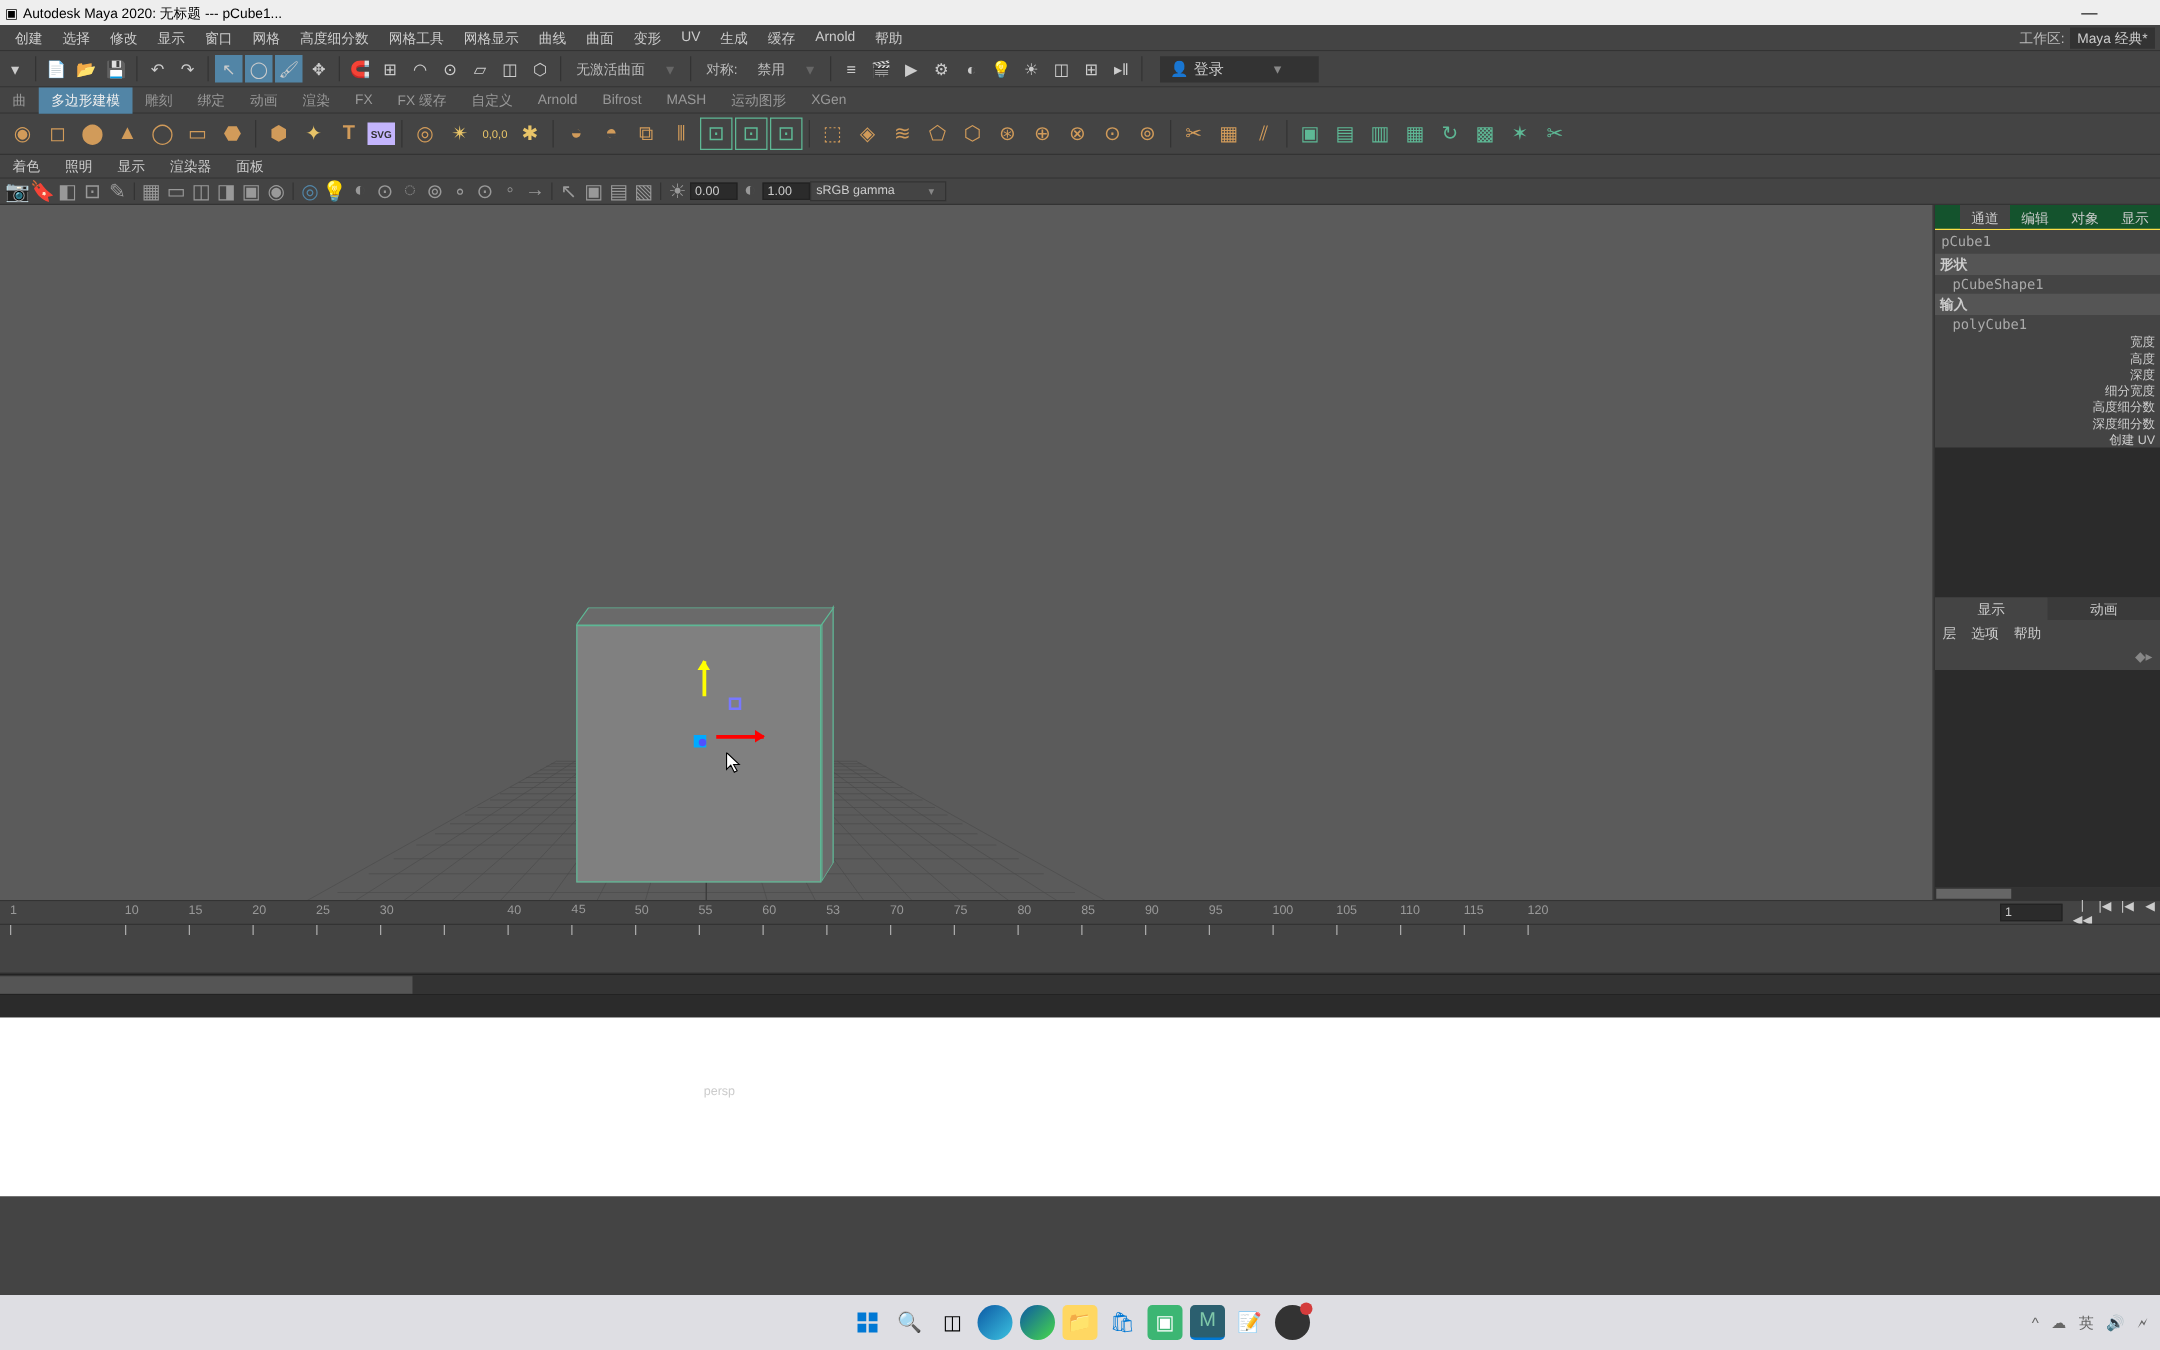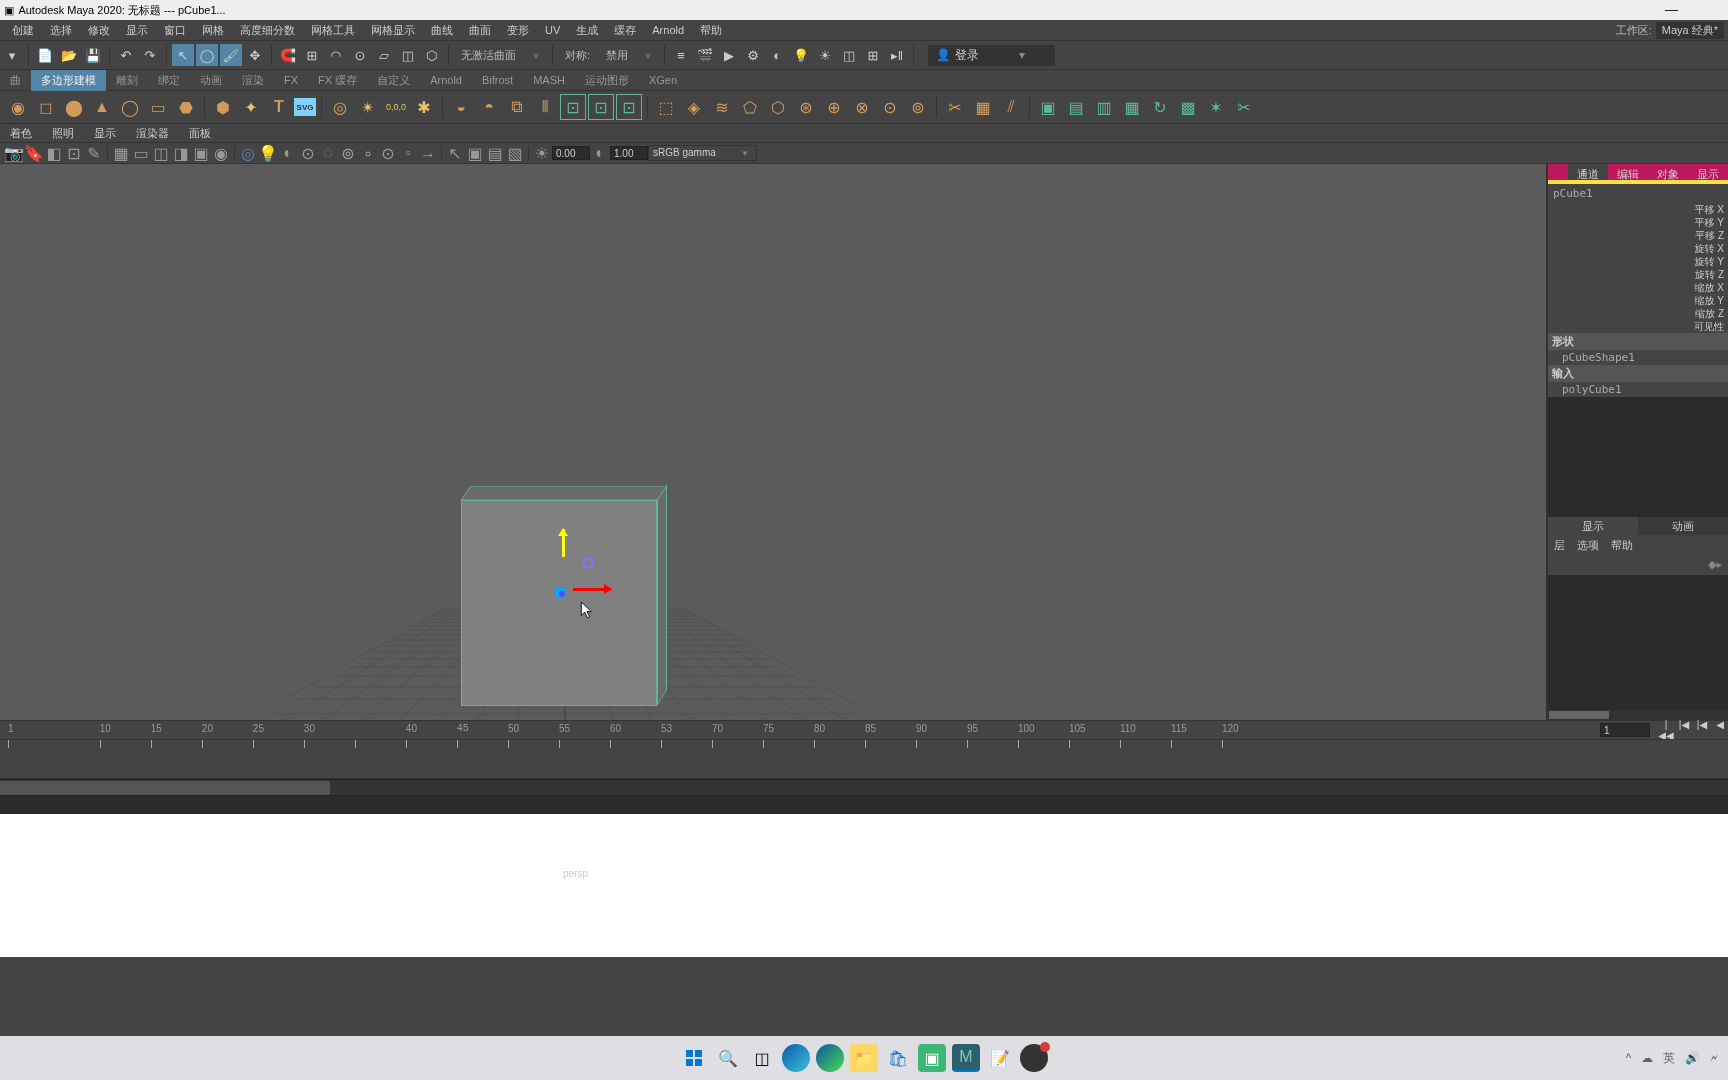--- a/index.html
+++ b/index.html
@@ -60,21 +60,21 @@
     .arrow-x { position: absolute; left: 18px; top: 59px; width: 38px; height: 3px; background: #ff0000; }
     .arrow-x::before { content: ''; position: absolute; right: -6px; top: -4px; border: 5px solid transparent; border-left: 8px solid #ff0000; }
     .handle-blue { position: absolute; left: 28px; top: 29px; width: 10px; height: 10px; border: 2px solid #7878ff; background: none; }
     .handle-cyan { position: absolute; left: 0; top: 59px; width: 10px; height: 10px; background: #00aaff; }
     .center-dot { position: absolute; left: 4px; top: 62px; width: 6px; height: 6px; background: #5050ff; border-radius: 50%; }
     .cursor { position: absolute; left: 580px; top: 438px; color: #fff; font-size: 15px; }
     .persp-label { position: absolute; left: 563px; top: 704px; color: #ccc; font-size: 10px; }
     
     
     .right-panel { width: 181px; background: #444; border-left: 1px solid #333; display: flex; flex-direction: column; }
-    .rpanel-tabs { display: flex; background: #be185d; height: 20px; border-bottom: 4px solid #fde047; padding-left: 20px; }
+    .rpanel-tabs { display: flex; background: #14532d; height: 20px; border-bottom: 1px solid #fde047; padding-left: 20px; }
     .rpanel-tab { flex: 1; text-align: center; color: #ccc; font-size: 11px; padding: 3px 0; cursor: pointer; }
     .rpanel-tab.active { background: #444; }
     .rpanel-objname { color: #aaa; font-size: 11px; padding: 3px 5px; font-family: monospace; }
     .rpanel-attr-list { }
     .rpanel-attr { text-align: right; color: #ccc; font-size: 10px; padding-right: 4px; height: 13px; }
     .rpanel-section { background: #555; color: #ccc; font-size: 11px; padding: 1px 4px; font-weight: bold; }
     .rpanel-subname { color: #aaa; font-size: 11px; padding: 1px 14px; font-family: monospace; }
     .rpanel-dark { background: #2b2b2b; height: 120px; }
     .rpanel-bottom-tabs { display: flex; height: 18px; }
     .rpanel-btab { flex: 1; background: #3a3a3a; color: #ccc; font-size: 11px; text-align: center; padding: 2px 0; }
@@ -210,21 +210,21 @@
   <span class="shelf-icon">◻</span>
   <span class="shelf-icon">⬤</span>
   <span class="shelf-icon">▲</span>
   <span class="shelf-icon">◯</span>
   <span class="shelf-icon">▭</span>
   <span class="shelf-icon">⬣</span>
   <span class="shelf-divider"></span>
   <span class="shelf-icon">⬢</span>
   <span class="shelf-icon yellow">✦</span>
   <span class="shelf-icon" style="color:#d19b5a;font-weight:bold">T</span>
-  <span class="shelf-icon" style="background:#7dd3fc;color:#333;font-size:8px;font-weight:bold;width:22px;height:18px">SVG</span>
+  <span class="shelf-icon" style="background:#c4b5fd;color:#333;font-size:8px;font-weight:bold;width:22px;height:18px">SVG</span>
   <span class="shelf-divider"></span>
   <span class="shelf-icon">◎</span>
   <span class="shelf-icon yellow">✴</span>
   <span class="shelf-icon yellow" style="font-size:9px">0,0,0</span>
   <span class="shelf-icon yellow">✱</span>
   <span class="shelf-divider"></span>
   <span class="shelf-icon">◒</span>
   <span class="shelf-icon">◓</span>
   <span class="shelf-icon">⧉</span>
   <span class="shelf-icon">⫴</span>
@@ -379,36 +379,33 @@
   </div>
 
   <div class="right-panel">
     <div class="rpanel-tabs">
       <span class="rpanel-tab active">通道</span>
       <span class="rpanel-tab">编辑</span>
       <span class="rpanel-tab">对象</span>
       <span class="rpanel-tab">显示</span>
     </div>
     <div class="rpanel-objname">pCube1</div>
-    <div class="rpanel-attr-list">
-      <div class="rpanel-attr">平移 X</div>
-      <div class="rpanel-attr">平移 Y</div>
-      <div class="rpanel-attr">平移 Z</div>
-      <div class="rpanel-attr">旋转 X</div>
-      <div class="rpanel-attr">旋转 Y</div>
-      <div class="rpanel-attr">旋转 Z</div>
-      <div class="rpanel-attr">缩放 X</div>
-      <div class="rpanel-attr">缩放 Y</div>
-      <div class="rpanel-attr">缩放 Z</div>
-      <div class="rpanel-attr">可见性</div>
-    </div>
     <div class="rpanel-section">形状</div>
     <div class="rpanel-subname">pCubeShape1</div>
     <div class="rpanel-section">输入</div>
     <div class="rpanel-subname">polyCube1</div>
+    <div class="rpanel-attr-list">
+      <div class="rpanel-attr">宽度</div>
+      <div class="rpanel-attr">高度</div>
+      <div class="rpanel-attr">深度</div>
+      <div class="rpanel-attr">细分宽度</div>
+      <div class="rpanel-attr">高度细分数</div>
+      <div class="rpanel-attr">深度细分数</div>
+      <div class="rpanel-attr">创建 UV</div>
+    </div>
     <div class="rpanel-dark"></div>
     <div class="rpanel-bottom-tabs">
       <span class="rpanel-btab active">显示</span>
       <span class="rpanel-btab">动画</span>
     </div>
     <div class="rpanel-opts">
       <span>层</span>
       <span>选项</span>
       <span>帮助</span>
     </div>

